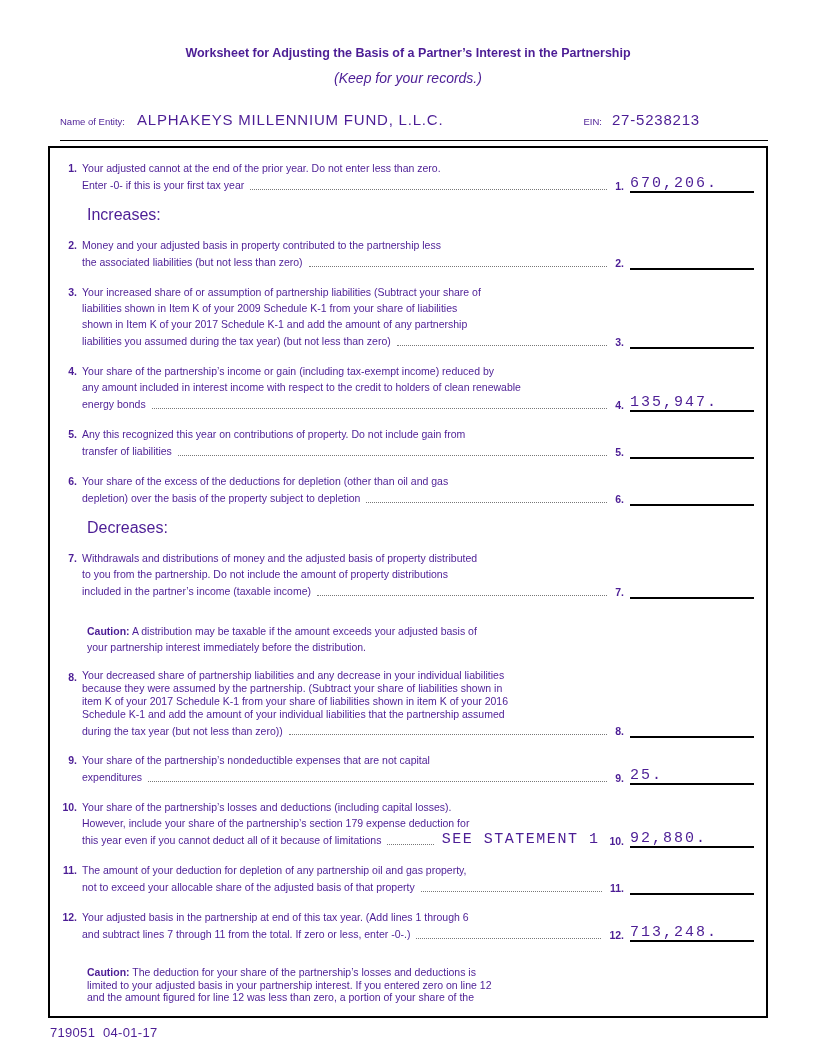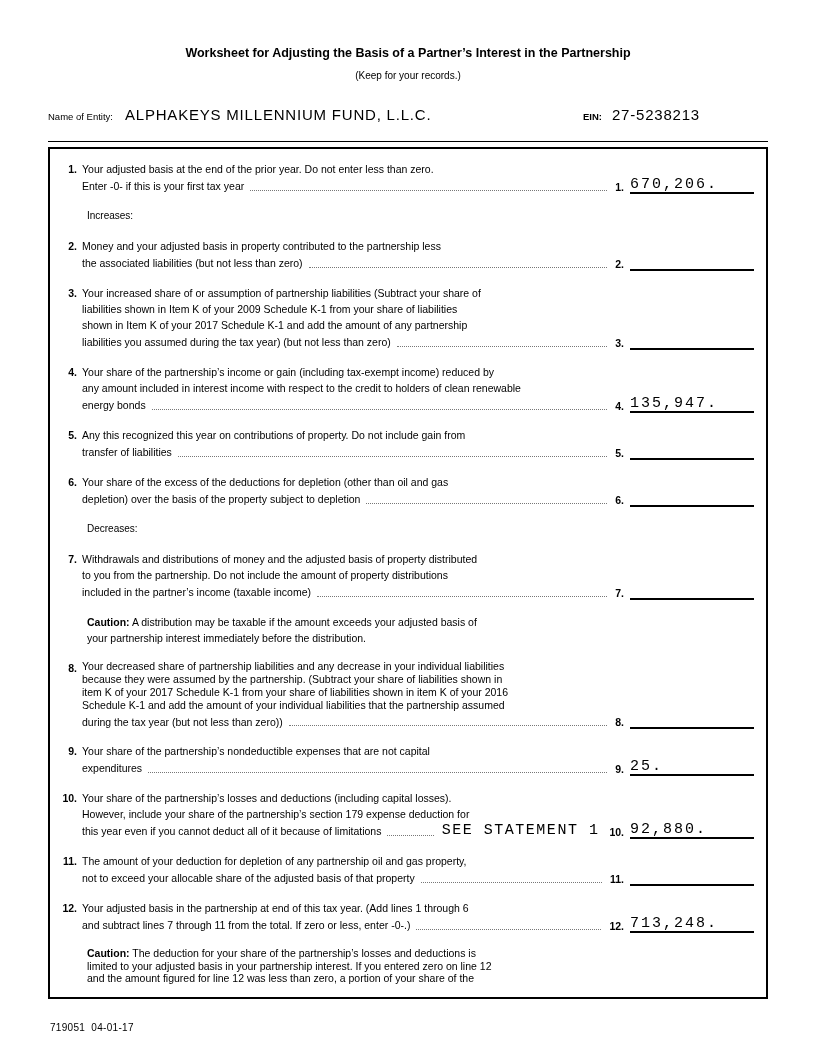--- a/index.html
+++ b/index.html
@@ -1,51 +1,52 @@
 <!DOCTYPE html>
 <html><head>
 <meta charset="utf-8">
 <style>
   * { box-sizing: border-box; margin: 0; padding: 0; }
   html, body { background: #ffffff; }
   .page {
     width: 816px; height: 1056px;
-    background: #fff; color: #000000;
+    background: #fff; color: #4c1d95;
     font-family: "Liberation Sans", sans-serif;
     position: relative;
     padding-top: 46px;
     overflow: hidden;
   }
   .title {
     text-align: center;
     font-size: 12.5px; font-weight: bold;
     line-height: 15px;
   }
   .subtitle {
     text-align: center;
-    font-size: 10px;
+    font-style: italic;
+    font-size: 14px;
     margin-top: 9px;
   }
   .entity-row {
-    margin: 25px 48px 0 48px;
+    margin: 25px 48px 0 60px;
     display: flex;
     align-items: baseline;
     border-bottom: 1px solid #000;
-    padding-bottom: 18px;
+    padding-bottom: 12px;
     text-align: right;
   }
   .small-label { font-size: 9.5px; }
   .mono-value {
     font-family: Liberation Sans, sans-serif;
     font-size: 15px;
     letter-spacing: 0.8px;
     margin-left: 12px;
     white-space: nowrap;
   }
-  .ein-label { margin-left: auto; font-weight: bold; }
+  .ein-label { margin-left: auto; }
   .ein-value { margin-right: 68px; margin-left: 10px; }
   .box {
     margin: 5px 48px 0 48px;
     border: 2px solid #000;
     padding: 12px 12px 12px 6px;
     min-height: 848px;
   }
   .box > :first-child { margin-top: 0; }
   .item { display: flex; margin-top: 14px; }
   .num {
@@ -84,33 +85,33 @@
     font-family: "Liberation Mono", monospace;
     font-size: 15px; letter-spacing: 2px;
     line-height: 15px;
     text-align: left;
     padding-right: 9px;
     white-space: nowrap;
   }
   .section {
     margin-top: 14px;
     padding-left: 31px;
-    font-size: 10px; line-height: 16px;
+    font-size: 16px; line-height: 16px;
   }
   .caution {
-    margin-top: 14px;
+    margin-top: 24px;
     padding-left: 31px;
     font-size: 10.5px; line-height: 16px;
   }
   .caution.tight { line-height: 12.5px; }
   .caution .cl { }
   .b { font-weight: bold; }
   .footer {
-    margin: 23px 0 0 50px;
-    font-size: 10px;
+    margin: 7px 0 0 50px;
+    font-size: 13px;
     letter-spacing: 0.3px;
     white-space: pre;
   }
 </style>
 </head>
 <body>
 
 <div class="page">
 
   <div class="title">Worksheet for Adjusting the Basis of a Partner’s Interest in the Partnership</div>
@@ -121,21 +122,21 @@
     <span class="mono-value">ALPHAKEYS MILLENNIUM FUND, L.L.C.</span>
     <span class="small-label ein-label">EIN:</span>
     <span class="mono-value ein-value">27-5238213</span>
   </div>
 
   <div class="box">
 
     <div class="item">
       <div class="num">1.</div>
       <div class="body">
-        <div class="tl">Your adjusted basis at the end of the prior year. Do not enter less than zero.</div>
+        <div class="tl">Your adjusted cannot at the end of the prior year. Do not enter less than zero.</div>
         <div class="tl lastrow">
           <span class="txt">Enter -0- if this is your first tax year</span>
           <span class="leader"></span>
           <span class="rnum">1.</span>
           <span class="amt">670,206.</span>
         </div>
       </div>
     </div>
 
     <div class="section">Increases:</div>

